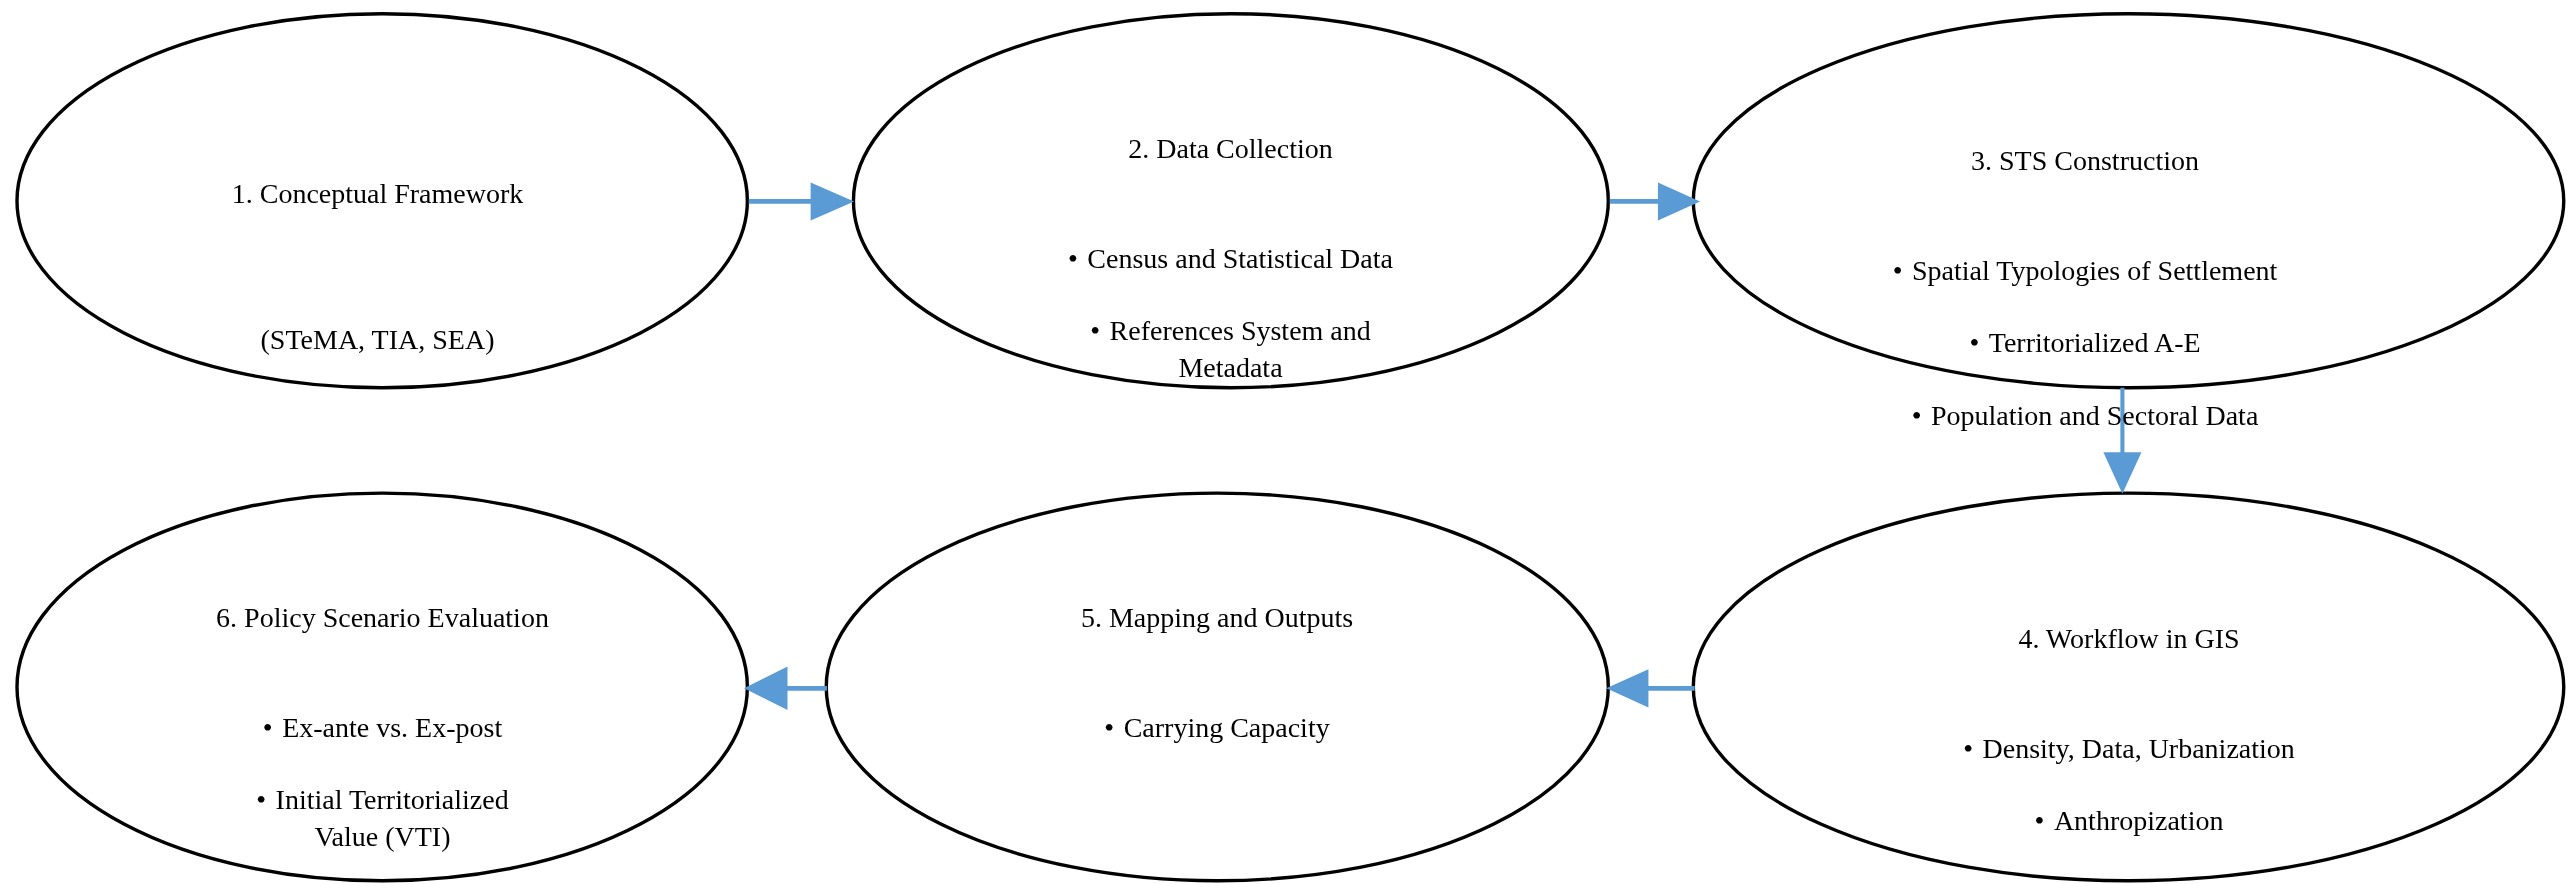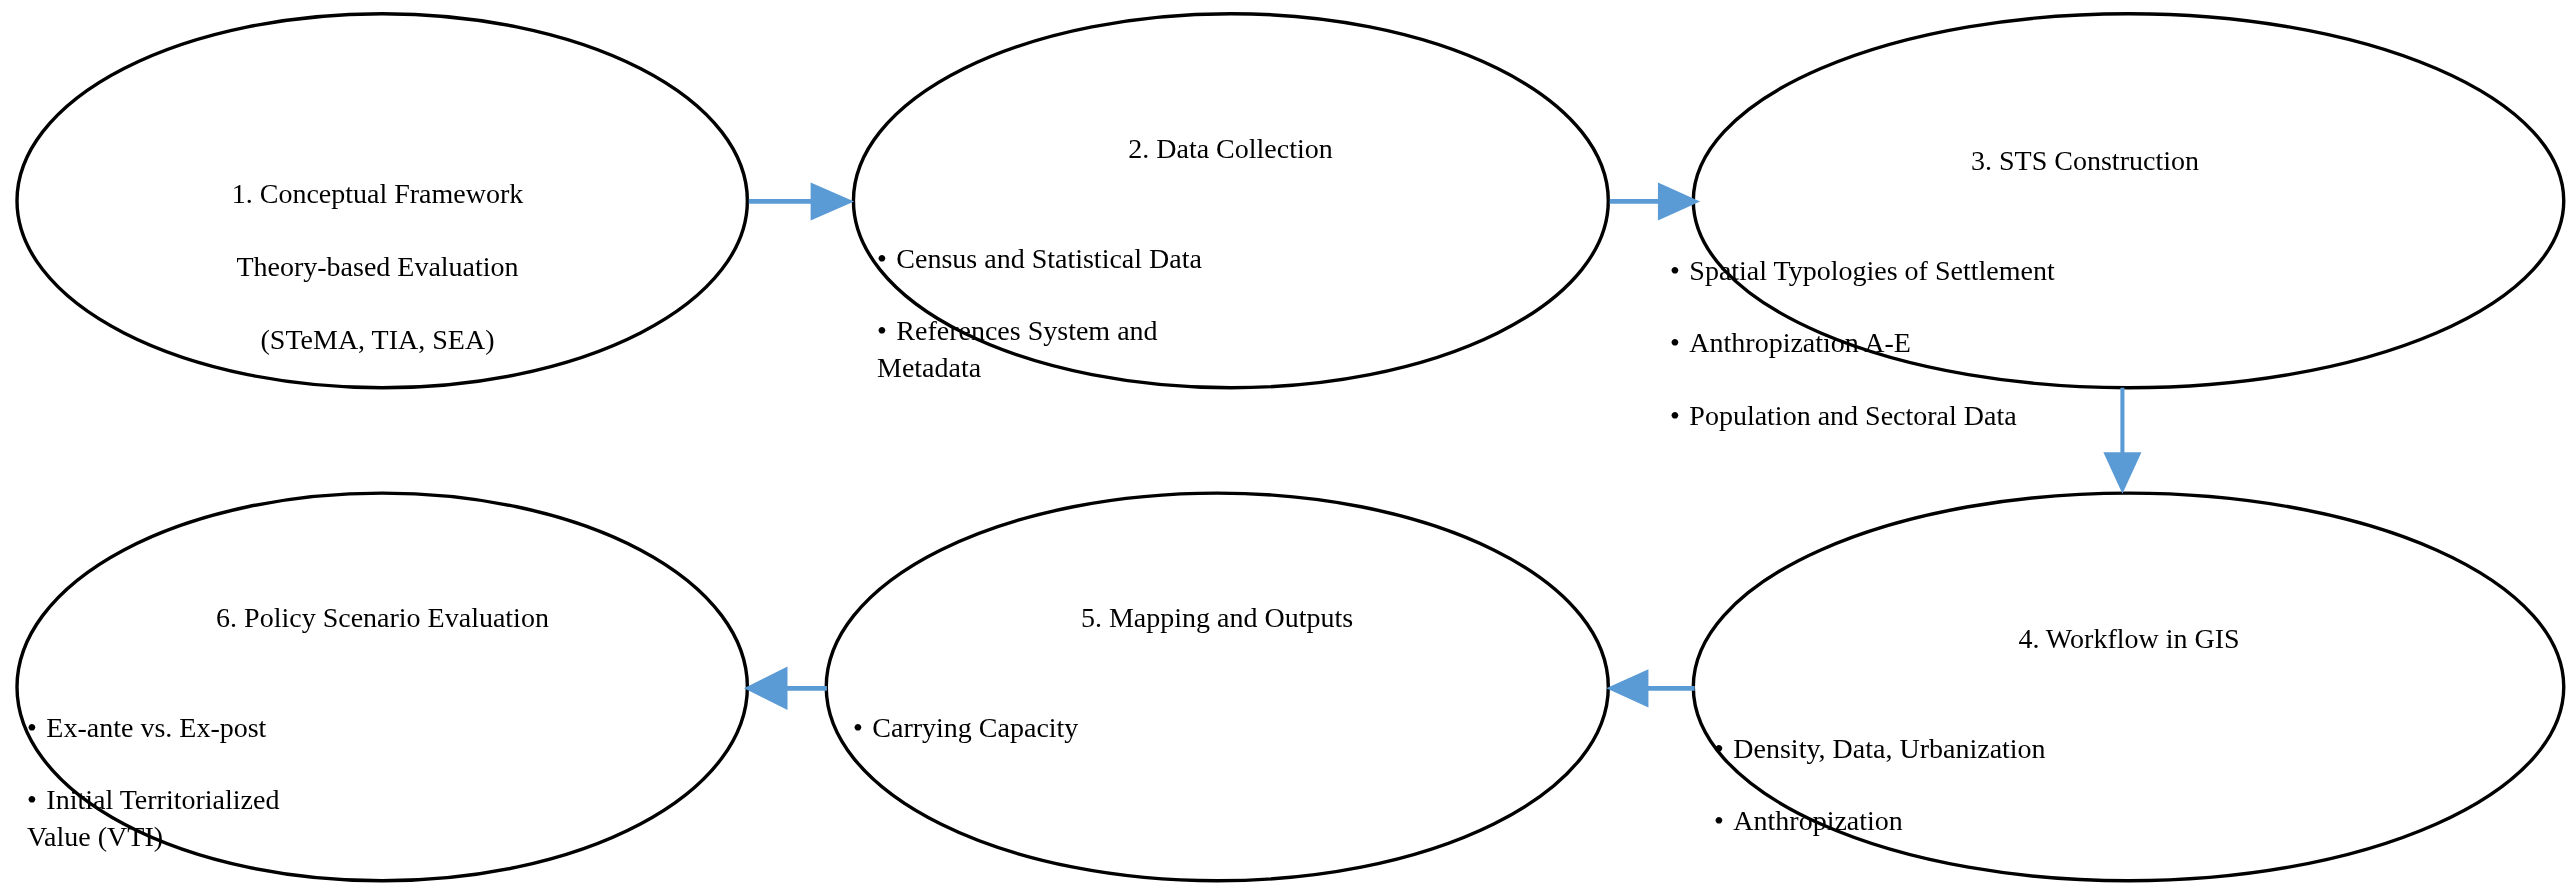--- a/index.html
+++ b/index.html
@@ -40,21 +40,21 @@
   .node-title {
     display: block;
   }
   .bullet-list {
     margin: 0;
     padding: 0;
     list-style: none;
   }
   .bullet-list li {
     display: block;
-    text-align: left;
+    text-align: center;
   }
   .bullet-list li .bullet-dot {
     display: inline-block;
     margin-right: 9.5px;
     vertical-align: baseline;
   }
   .bullet-list li .bullet-text {
     display: inline;
   }
 </style>
@@ -95,38 +95,38 @@
     </g>
 
     <g>
       <line x1="1216" y1="1012" x2="1135" y2="1012" stroke="#5B9BD5" stroke-width="7"></line>
       <polygon points="1158,980 1094,1012 1158,1044" fill="#5B9BD5"></polygon>
     </g>
   </svg>
 
   <div class="node-text" style="left:36px; top:140px; width:683px;">
     <span class="node-title">1. Conceptual Framework</span>
-    <span class="node-line">Theory-based Evaluation</span><br>
+    <br>
     <span class="node-line">(STeMA, TIA, SEA)</span>
   </div>
 
   <div class="node-text" style="left:877px; top:95px; width:707px;">
     <span class="node-title">2. Data Collection</span>
     <ul class="bullet-list">
       <li><span class="bullet-dot">•</span><span class="bullet-text">Census and Statistical Data</span></li>
       <li><span class="bullet-dot">•</span><span class="bullet-text">References System and
 Metadata</span></li>
     </ul>
   </div>
 
   <div class="node-text" style="left:1670px; top:107px; width:830px;">
     <span class="node-title">3. STS Construction</span>
     <ul class="bullet-list">
       <li><span class="bullet-dot">•</span><span class="bullet-text">Spatial Typologies of Settlement</span></li>
-      <li><span class="bullet-dot">•</span><span class="bullet-text">Anthropization A-E</span></li>
+      <li><span class="bullet-dot">•</span><span class="bullet-text">Territorialized A-E</span></li>
       <li><span class="bullet-dot">•</span><span class="bullet-text">Population and Sectoral Data</span></li>
     </ul>
   </div>
 
   <div class="node-text" style="left:27px; top:564px; width:711px;">
     <span class="node-title">6. Policy Scenario Evaluation</span>
     <ul class="bullet-list">
       <li><span class="bullet-dot">•</span><span class="bullet-text">Ex-ante vs. Ex-post</span></li>
       <li><span class="bullet-dot">•</span><span class="bullet-text">Initial Territorialized
 Value (VTI)</span></li>

